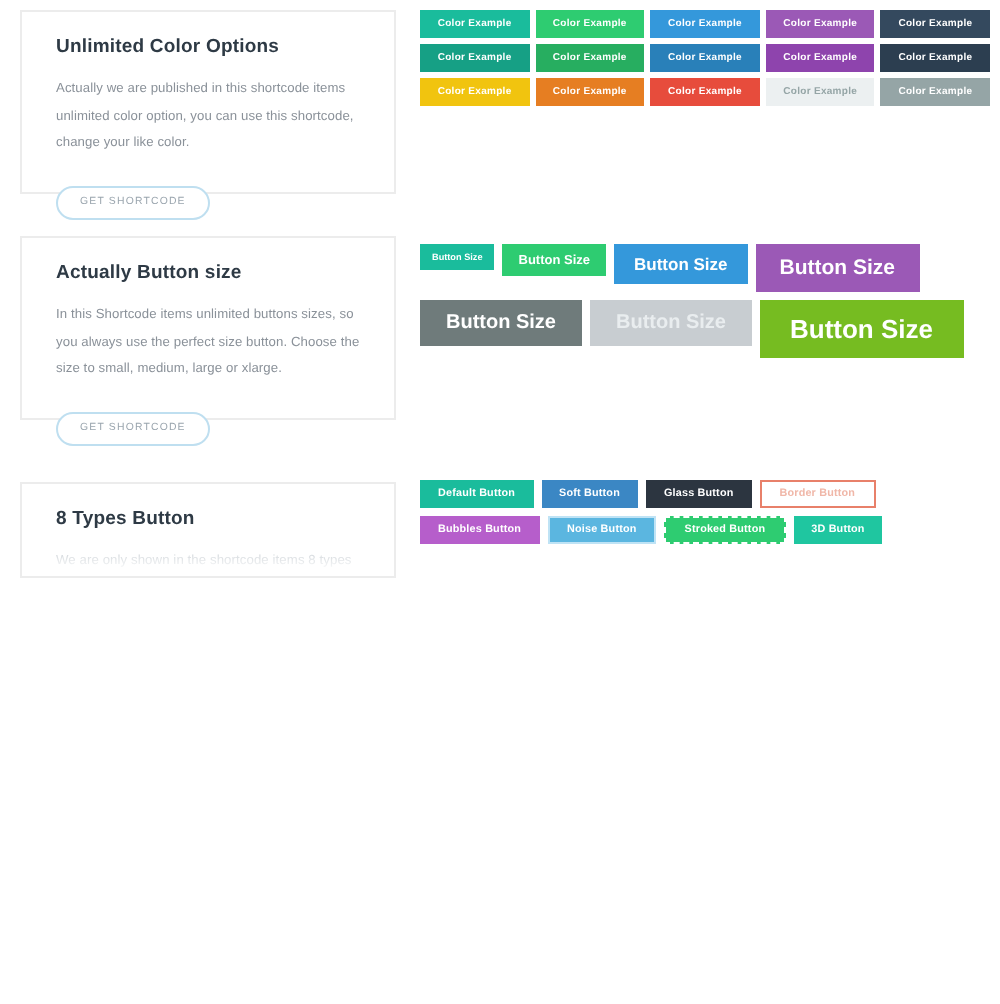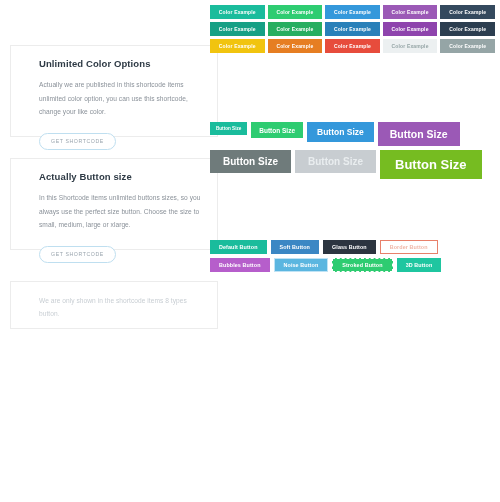--- a/index.html
+++ b/index.html
@@ -18,26 +18,25 @@
   .page {
     position: relative;
     width: 500px;
     height: 502px;
   }
 
   
   .card {
     position: absolute;
     left: 10px;
-    width: 208px;
+    width: 188px;
     background: #ffffff;
     border: 1px solid #ececec;
     box-sizing: border-box;
-    padding: 12px 12px 12px 28px;
-    margin-top: 40px;
+    padding: 12px 12px 12px 17px;
   }
   .card-title {
     font-size: 9.5px;
     font-weight: bold;
     color: #2e3a45;
     letter-spacing: 0.1px;
     margin: 0 0 9px 0;
     line-height: 1.2;
   }
   .card-body {
@@ -180,20 +179,21 @@
     <span class="shortcode-btn">GET SHORTCODE</span>
   </div>
 
   <div class="card" id="card-size">
     <h3 class="card-title">Actually Button size</h3>
     <p class="card-body">In this Shortcode items unlimited buttons sizes, so you always use the perfect size button. Choose the size to small, medium, large or xlarge.</p>
     <span class="shortcode-btn">GET SHORTCODE</span>
   </div>
 
   <div class="card" id="card-types">
+    <h3 class="card-title">8 Types Button</h3>
     <p class="card-body fade-body">We are only shown in the shortcode items 8 types button.</p>
     <div class="fade-mask"></div>
   </div>
 
   <div class="demo" id="color-grid">
       <div class="color-chip" style="background: rgb(26, 188, 156); color: rgb(255, 255, 255);">Color Example</div>
       <div class="color-chip" style="background: rgb(46, 204, 113); color: rgb(255, 255, 255);">Color Example</div>
       <div class="color-chip" style="background: rgb(52, 152, 219); color: rgb(255, 255, 255);">Color Example</div>
       <div class="color-chip" style="background: rgb(155, 89, 182); color: rgb(255, 255, 255);">Color Example</div>
       <div class="color-chip" style="background: rgb(52, 73, 94); color: rgb(255, 255, 255);">Color Example</div>

